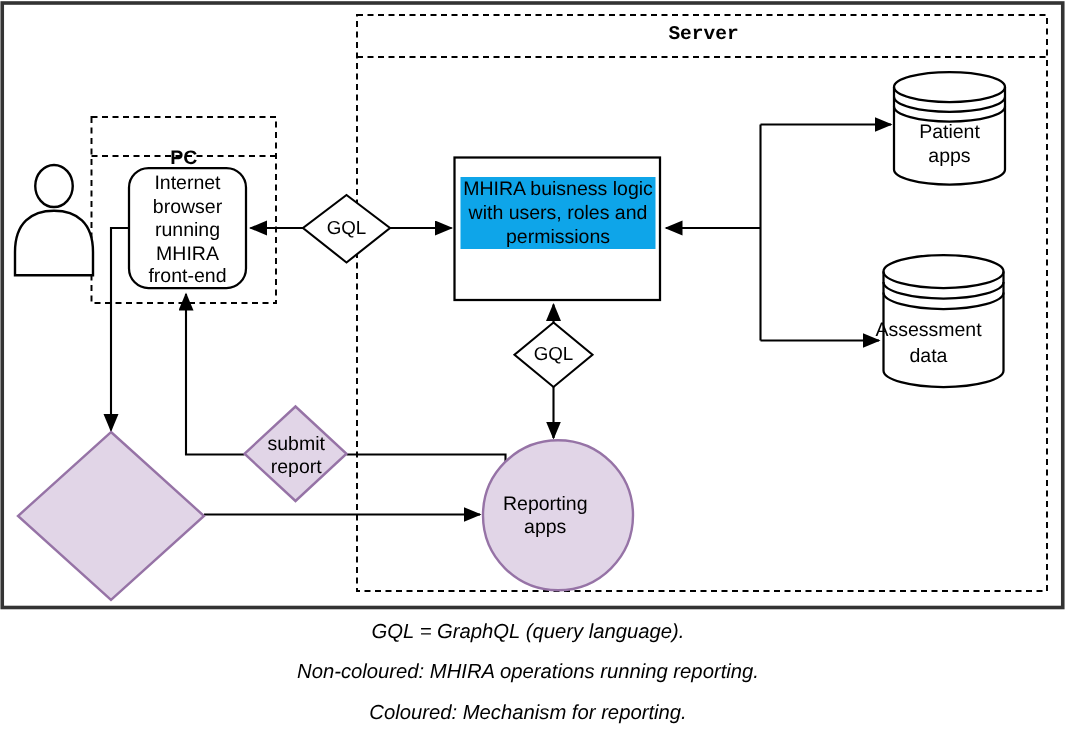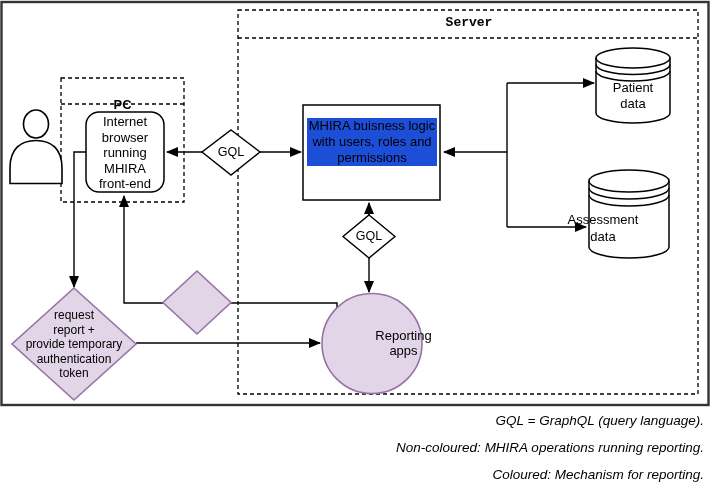--- a/index.html
+++ b/index.html
@@ -9,23 +9,23 @@
     overflow:hidden;
   }
   #diagram-svg{position:absolute;left:0;top:0;width:710px;height:486px;}
   .lbl{
     position:absolute;display:flex;align-items:center;justify-content:center;
     text-align:center;white-space:pre-line;color:#000;
   }
   .f13{font-size:13px;line-height:15.5px;}
   .f12{font-size:12px;line-height:14.6px;}
   .bold{font-weight:bold;}
-  .biz-bg{background:#1d4ed8;padding:0 2px;text-align:center;}
+  .biz-bg{background:#0ea5e9;padding:0 2px;text-align:center;}
   .caption{
-    position:absolute;left:0;width:704px;text-align:right;
+    position:absolute;left:0;width:704px;text-align:center;
     font-style:italic;font-size:13.5px;line-height:16px;
   }
 </style>
 </head>
 <body>
 
 <div id="stage">
 
   <svg id="diagram-svg" viewBox="0 0 710 486">
     <defs>
@@ -117,31 +117,28 @@
 
   <div class="lbl f13" style="left:304px;top:117px;width:136px;height:50px;line-height:16px;">
     <span class="biz-bg">MHIRA buisness logic
 with users, roles and
 permissions</span>
   </div>
 
   <div class="lbl f13" style="left:344px;top:229px;width:50px;height:15px;font-size:12.5px;">GQL</div>
 
   <div class="lbl f13" style="left:596px;top:80px;width:74px;height:32px;line-height:16px;">Patient
+apps</div>
+
+  <div class="lbl f13" style="left:589px;top:212px;width:60px;height:33px;line-height:16.5px;">Assessment
 data</div>
 
-  <div class="lbl f13" style="left:557px;top:212px;width:60px;height:33px;line-height:16.5px;padding-left:16px;">Assessment
-data</div>
+  <div class="lbl f13" style="left:322px;top:335px;width:83px;height:16px;">Reporting apps</div>
 
-  <div class="lbl f13" style="left:322px;top:335px;width:83px;height:16px;padding-left:40px;">Reporting apps</div>
+  <div class="lbl f13" style="left:164px;top:288px;width:67px;height:30px;line-height:15px;">submit
+report</div>
 
-
-  <div class="lbl f12" style="left:12px;top:308px;width:124px;height:73px;">request
-report +
-provide temporary
-authentication
-token</div>
 
   <div class="caption" style="top:413px;">GQL = GraphQL (query language).</div>
   <div class="caption" style="top:440px;">Non-coloured: MHIRA operations running reporting.</div>
   <div class="caption" style="top:467px;">Coloured: Mechanism for reporting.</div>
 
 </div>
 
 </body></html>

